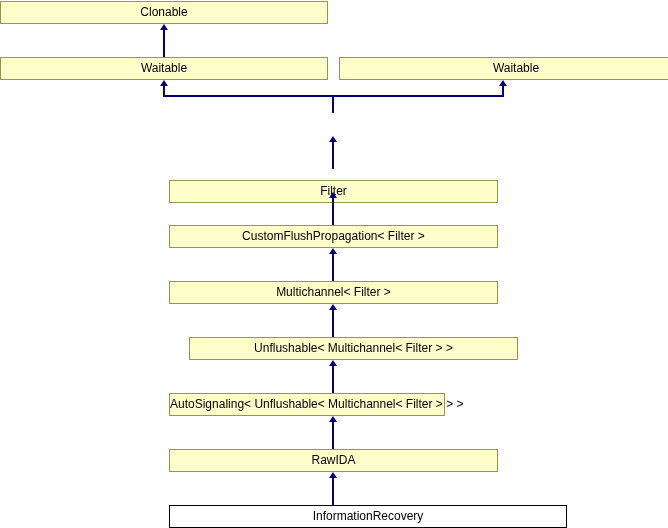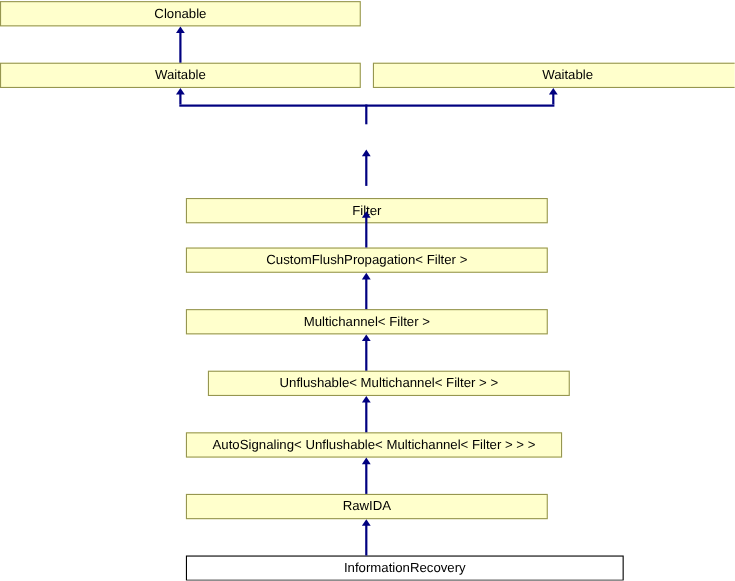--- a/index.html
+++ b/index.html
@@ -57,21 +57,21 @@
 
 <div class="diagram">
 
   <div class="node" style="left:0px;   top:1px;   width:328px;">Clonable</div>
   <div class="node" style="left:0px;   top:57px;  width:328px;">Waitable</div>
   <div class="node" style="left:339px; top:57px;  width:354px;">Waitable</div>
   <div class="node" style="left:169px; top:180px; width:329px;">Filter</div>
   <div class="node" style="left:169px; top:225px; width:329px;">CustomFlushPropagation&lt; Filter &gt;</div>
   <div class="node" style="left:169px; top:281px; width:329px;">Multichannel&lt; Filter &gt;</div>
   <div class="node" style="left:169px; top:337px; width:329px;margin-left:20px;">Unflushable&lt; Multichannel&lt; Filter &gt; &gt;</div>
-  <div class="node" style="left:169px; top:393px; width:342px;">AutoSignaling&lt; Unflushable&lt; Multichannel&lt; Filter &gt; &gt; &gt;</div>
+  <div class="node" style="left:169px; top:393px; width:276px;">AutoSignaling&lt; Unflushable&lt; Multichannel&lt; Filter &gt; &gt; &gt;</div>
   <div class="node" style="left:169px; top:449px; width:329px;text-align:center;">RawIDA</div>
   <div class="node highlight" style="left:169px; top:505px; width:398px;">InformationRecovery</div>
 
   <div>
     <span class="arrowhead" style="left:160px; top:24px;"></span>
     <span class="shaft-v" style="left:163px; top:29px; height:28px;"></span>
   </div>
 
   <div>
     <span class="arrowhead" style="left:160px; top:80px;"></span>

